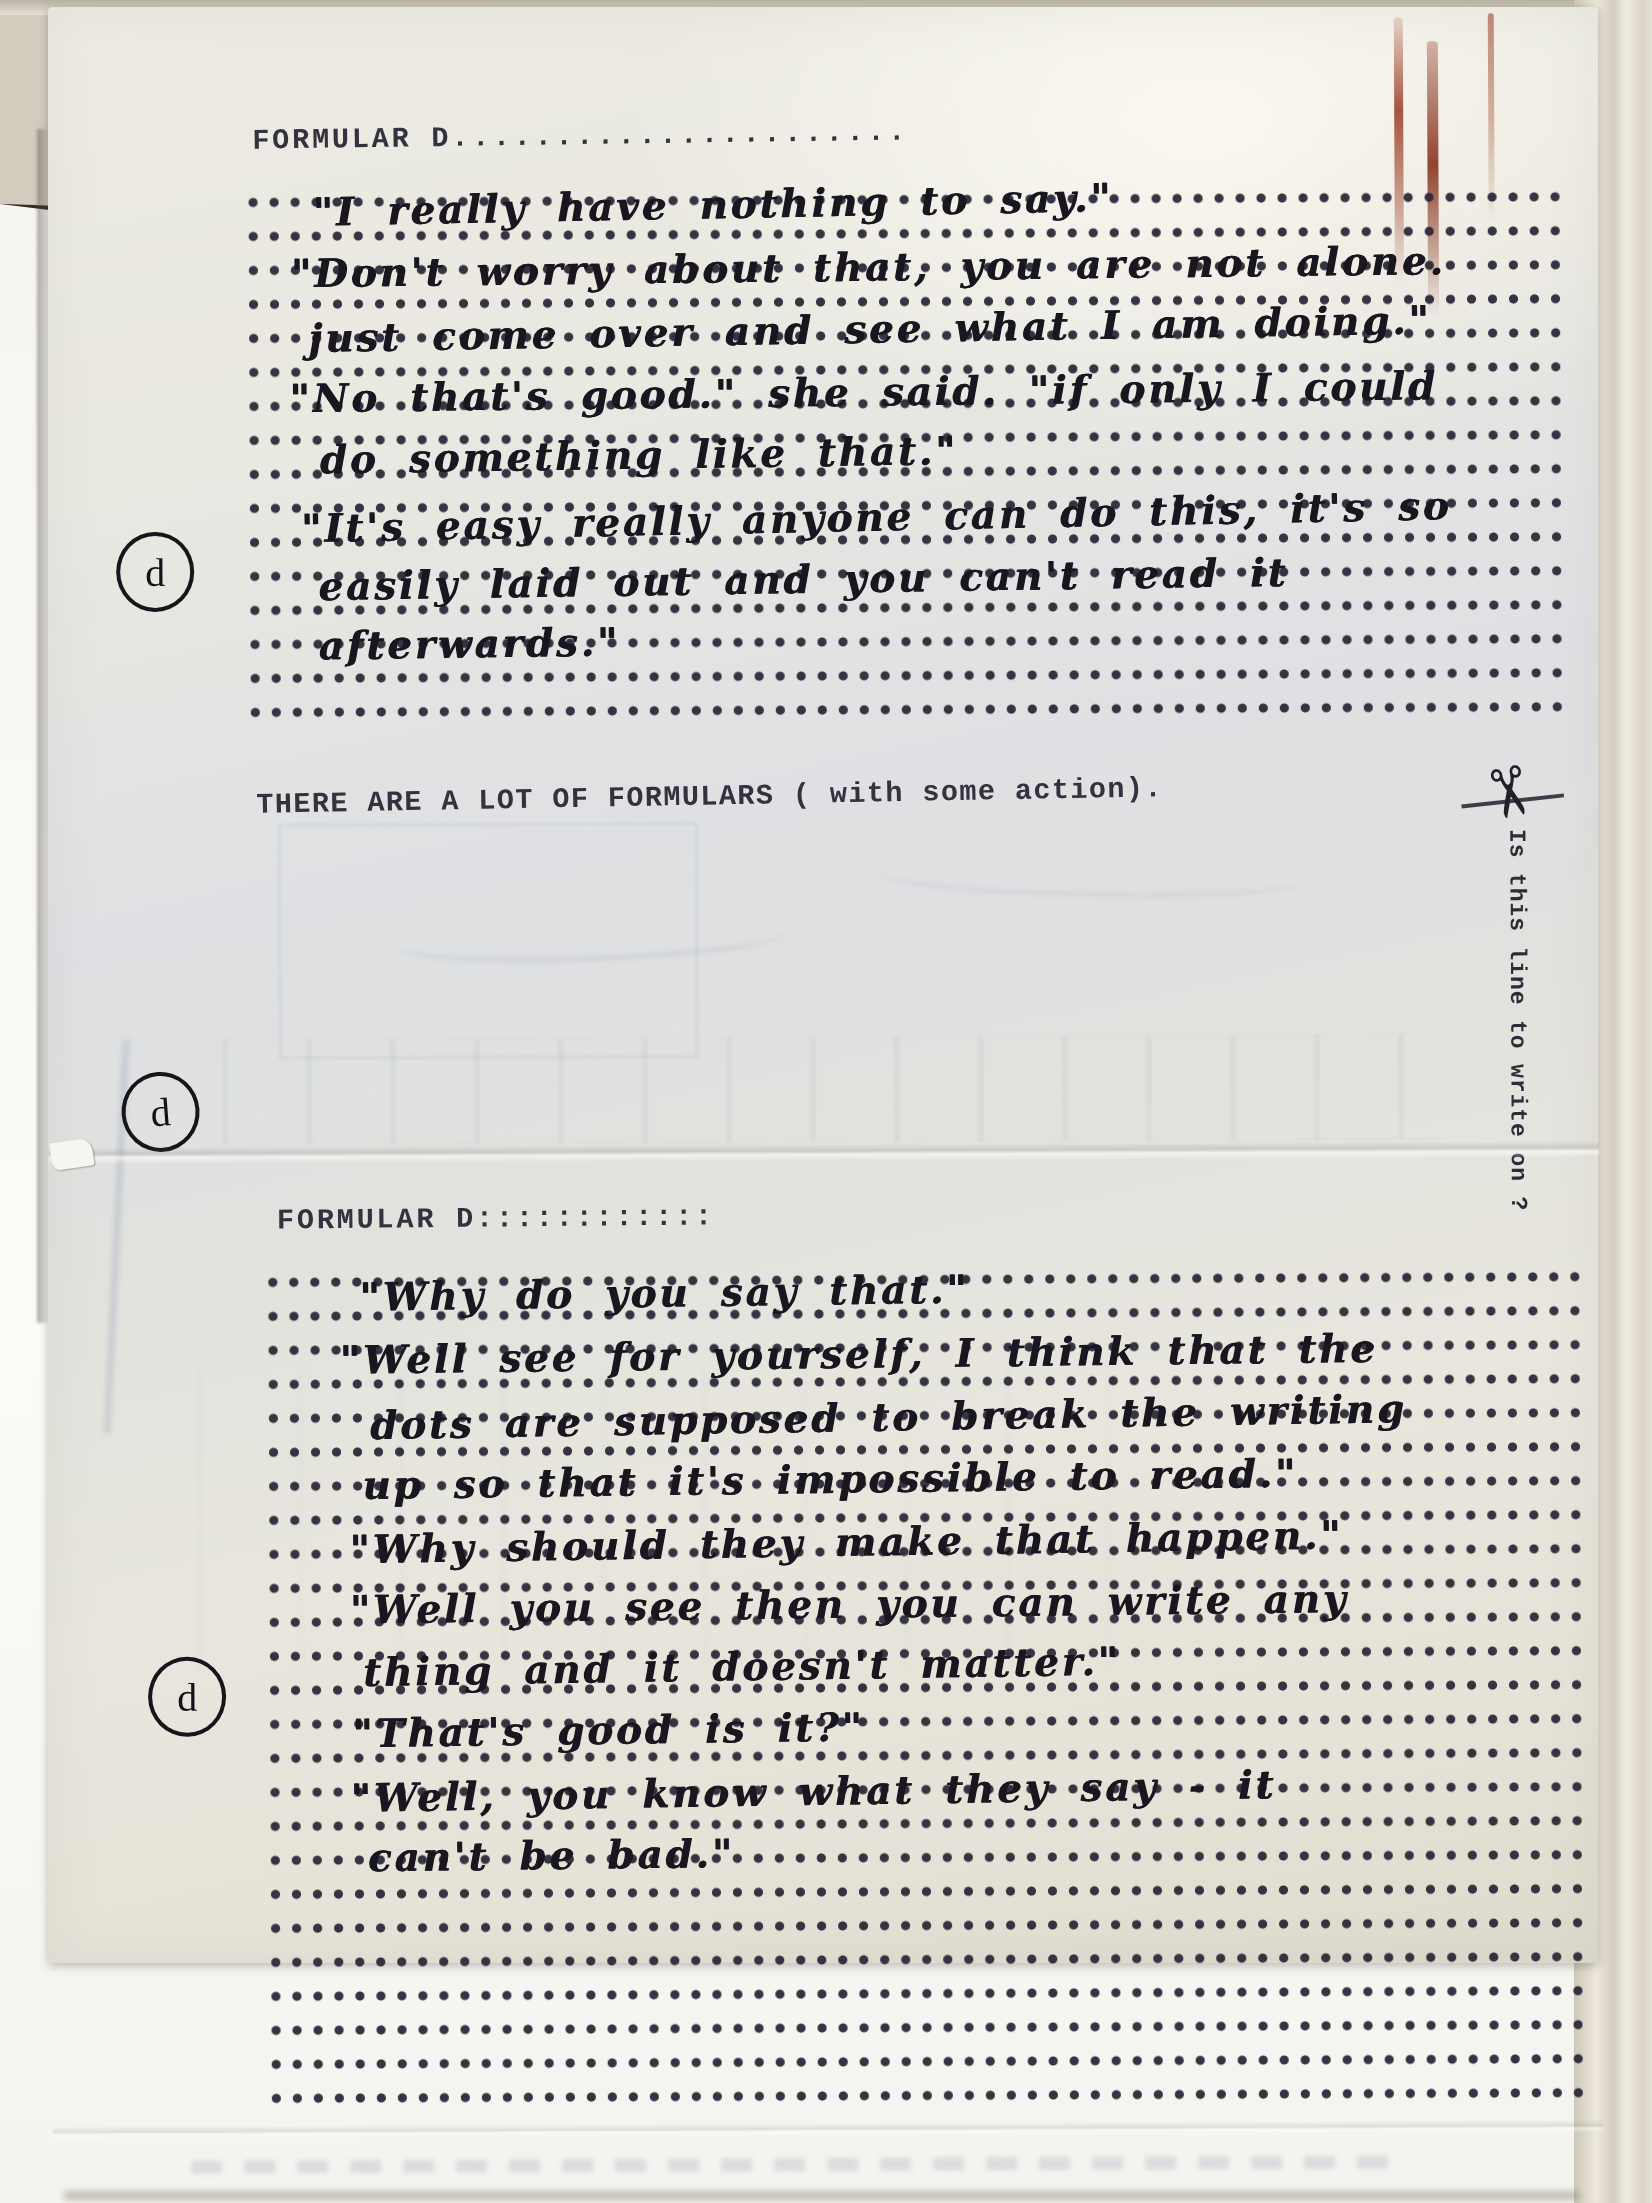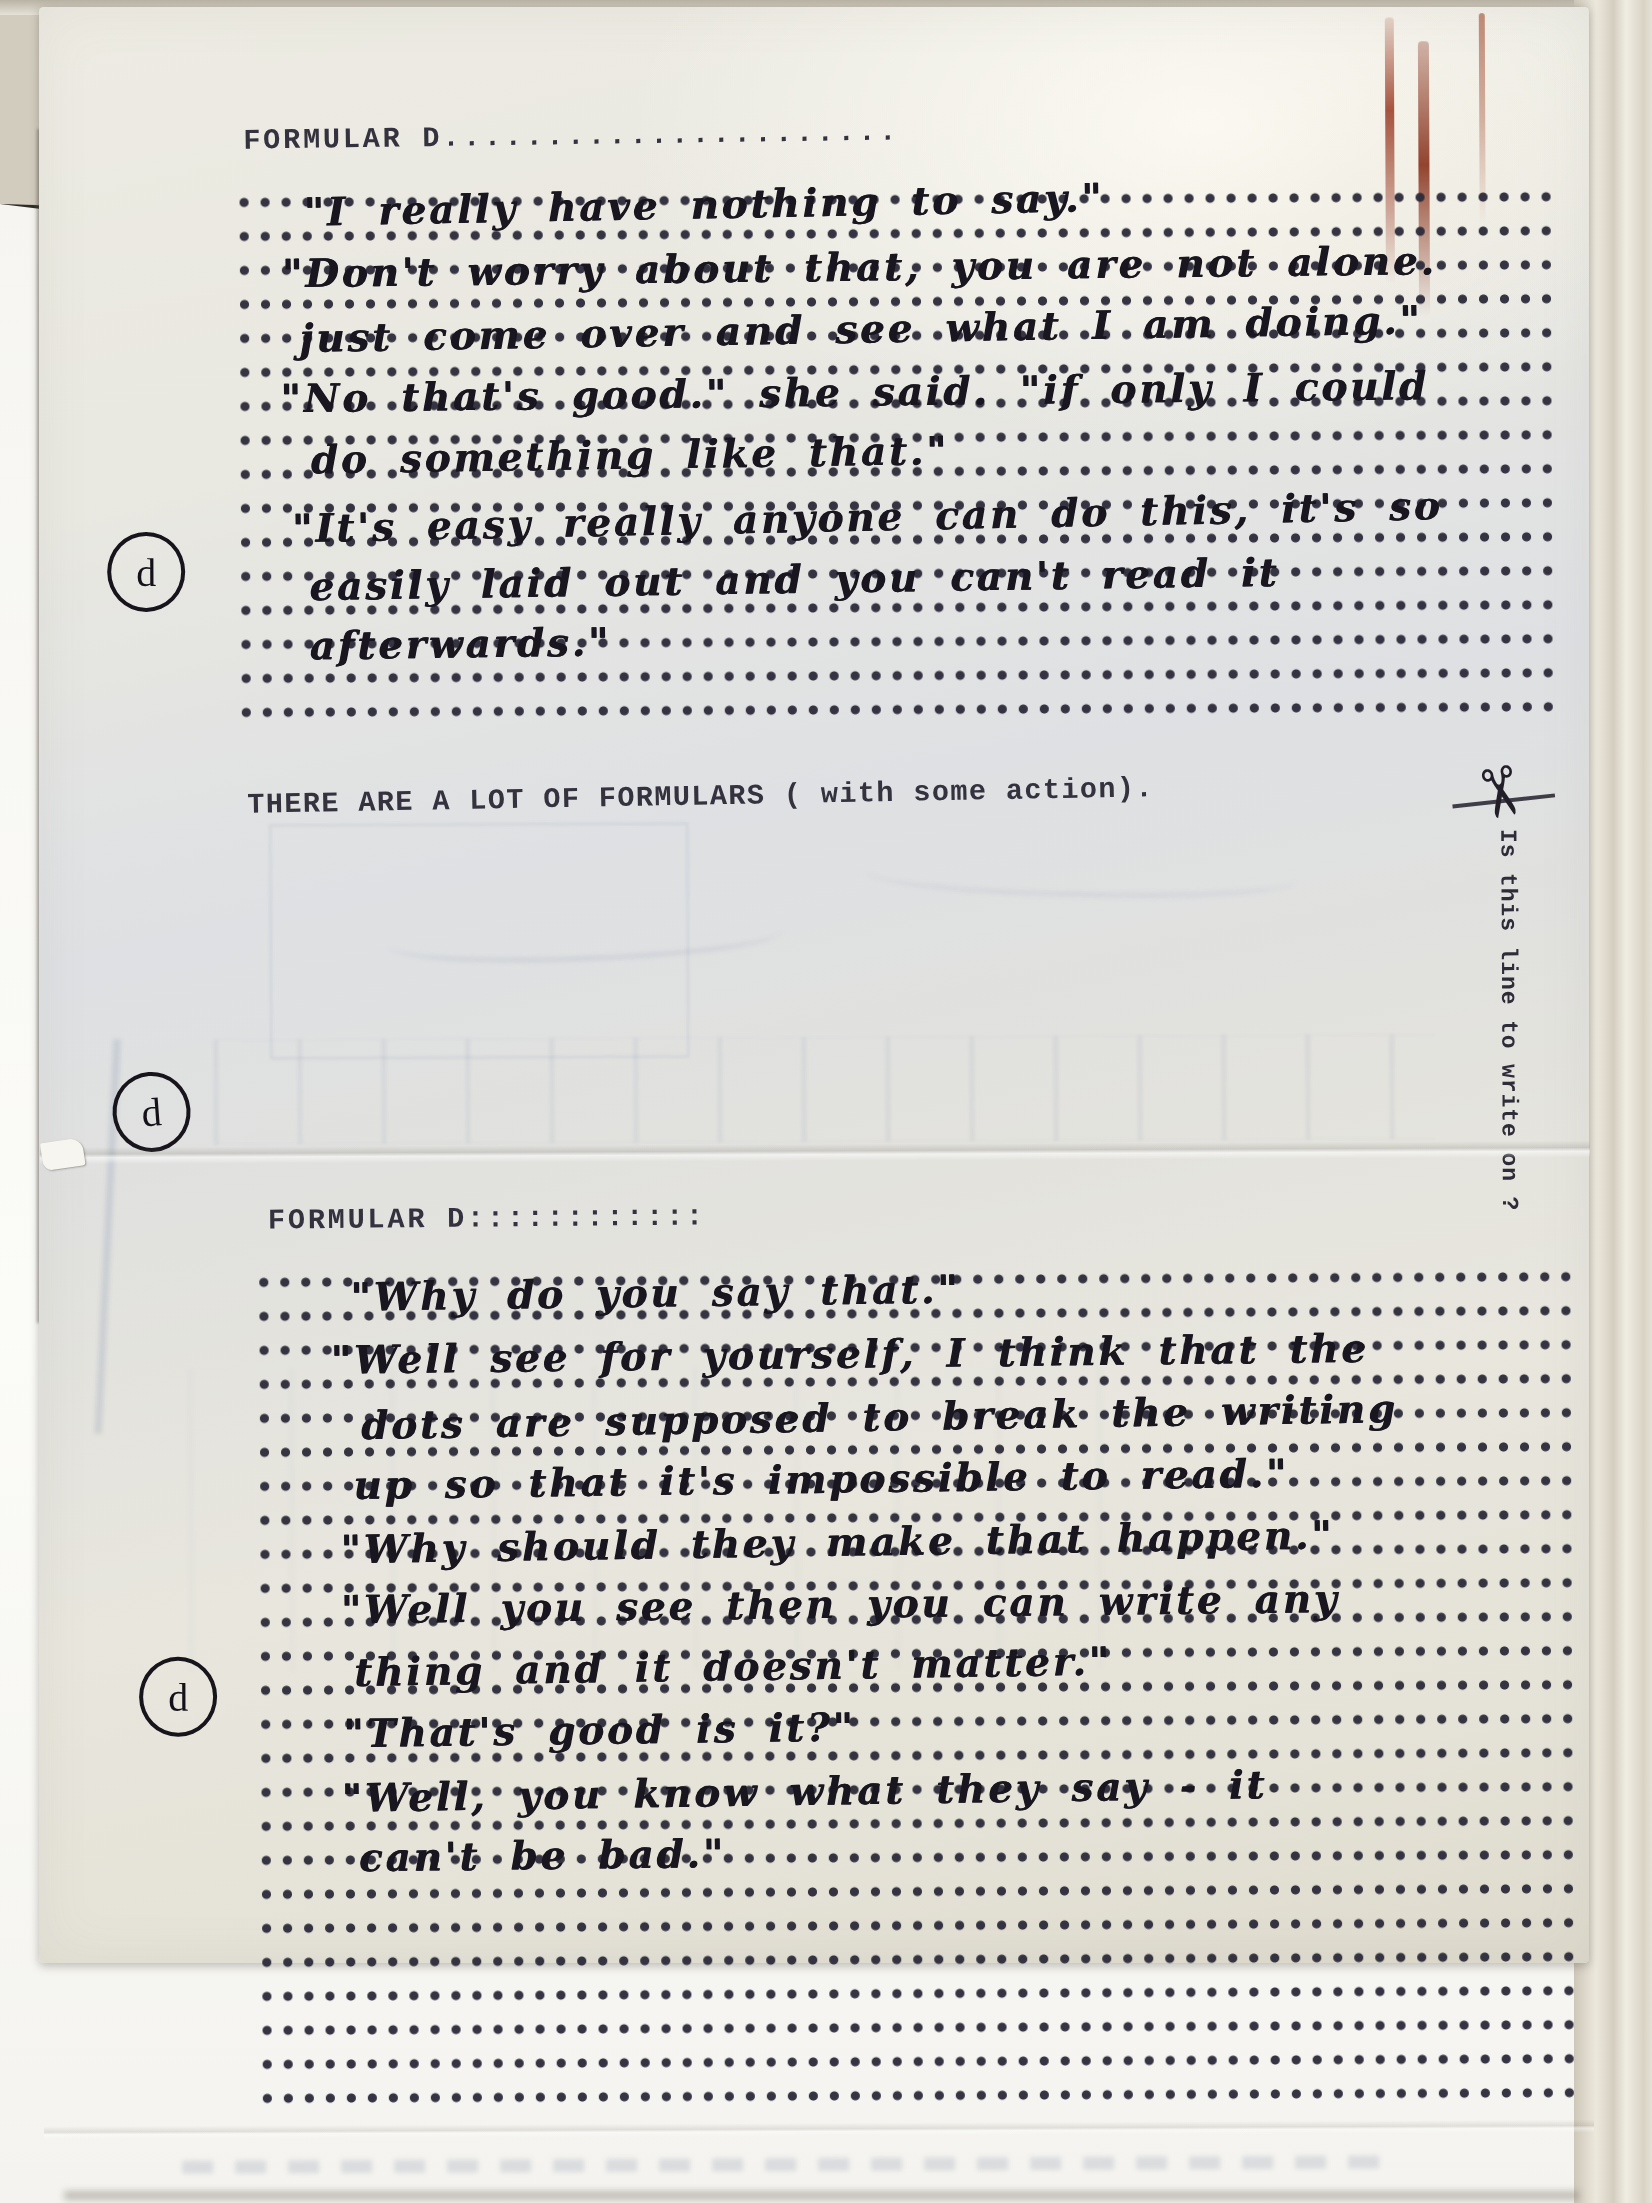--- a/index.html
+++ b/index.html
@@ -11,21 +11,21 @@
   .stack-b{position:absolute;left:-24px;top:-33px;width:209px;height:241px;background:#867f72;transform:rotate(4deg);}
   .stack-c{position:absolute;left:-16.5px;top:-22px;width:197px;height:228px;background:#d2ccbf;transform:rotate(1.5deg);}
   .under-top{position:absolute;left:0;top:0;width:1653px;height:14.7px;background:linear-gradient(180deg,#b9b3a5,#e6e2d7);}
   .under-right{position:absolute;right:0;top:0;width:79px;height:2204px;
       background:linear-gradient(90deg,#cdc7b8 0%,#ece8dc 28%,#d4cec0 50%,#f0ede3 66%,#d9d3c5 88%,#e7e3d8 100%);}
   .edge-left{position:absolute;left:37px;top:129px;width:13px;height:1194px;
       background:linear-gradient(90deg,rgba(75,70,62,.45),rgba(75,70,62,0));filter:blur(1.8px);}
   .edge-bottom{position:absolute;left:64px;top:2191px;width:1515px;height:9.2px;
       background:rgba(115,110,96,.4);filter:blur(3.7px);}
   
-  .page{position:absolute;left:39px;top:7.3px;width:1550px;height:1956px;border-radius:4.6px;
+  .page{position:absolute;left:48px;top:7.3px;width:1550px;height:1956px;border-radius:4.6px;
       background:
         radial-gradient(ellipse 826px 459px at 75% 6%, rgba(255,253,246,.8), rgba(255,253,246,0) 70%),
         radial-gradient(ellipse 459px 275px at 84% 9%, rgba(195,160,105,.10), rgba(195,160,105,0) 70%),
         linear-gradient(168deg,#edebe2 0%,#e9e8e1 22%,#dee0e3 42%,#e1e1de 55%,#e8e6dd 72%,#e5e2d7 88%,#dedacd 100%);
       box-shadow:0 2.8px 9.2px rgba(80,75,65,.35), inset 0 0 55px rgba(120,115,100,.08);}
   .content{position:absolute;left:0;top:0;width:100%;height:100%;transform:rotate(-0.25deg);}
   
   .rust{position:absolute;border-radius:3.7px;filter:blur(0.6px);}
   .rust-1{left:1350px;top:13px;width:9.2px;height:266px;
       background:linear-gradient(180deg,rgba(146,44,20,.15),rgba(146,44,20,.8) 35%,rgba(146,44,20,.35) 75%,rgba(146,44,20,0));}

